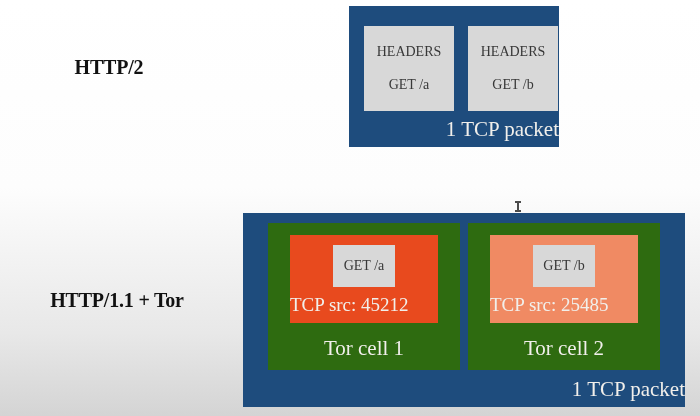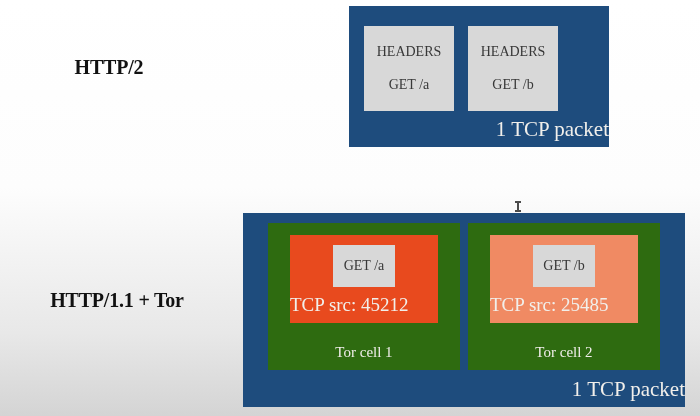--- a/index.html
+++ b/index.html
@@ -26,21 +26,21 @@
     text-align: center;
     letter-spacing: -0.2px;
   }
   #http2-label { left: 0; top: 55px; width: 218px; }
   #tor-label   { left: 12px; top: 288px; width: 210px; }
 
   
   #http2-packet {
     position: absolute;
     left: 349px; top: 6px;
-    width: 260px; height: 141px;
+    width: 210px; height: 141px;
     background: var(--packet-blue, #1e4c7d);
   }
   .stream-frame {
     position: absolute;
     top: 20px;
     width: 90px; height: 85px;
     background: var(--frame-gray, #d8d8d8);
     color: var(--dark-text, #383838);
     display: flex;
     flex-direction: column;
@@ -98,21 +98,21 @@
     position: absolute;
     left: 0; right: 0; bottom: 7px;
     text-align: left;
     font-size: 19px;
     color: var(--light-text, #f1efeb);
   }
   .cell-title {
     position: absolute;
     left: 0; right: 0; bottom: 9px;
     text-align: center;
-    font-size: 15px;
+    font-size: 21px;
     color: var(--light-text, #f1efeb);
   }
 
   
   .ibeam {
     position: absolute;
     left: 514px; top: 201px;
     width: 8px; height: 11px;
   }
   .ibeam::before {

